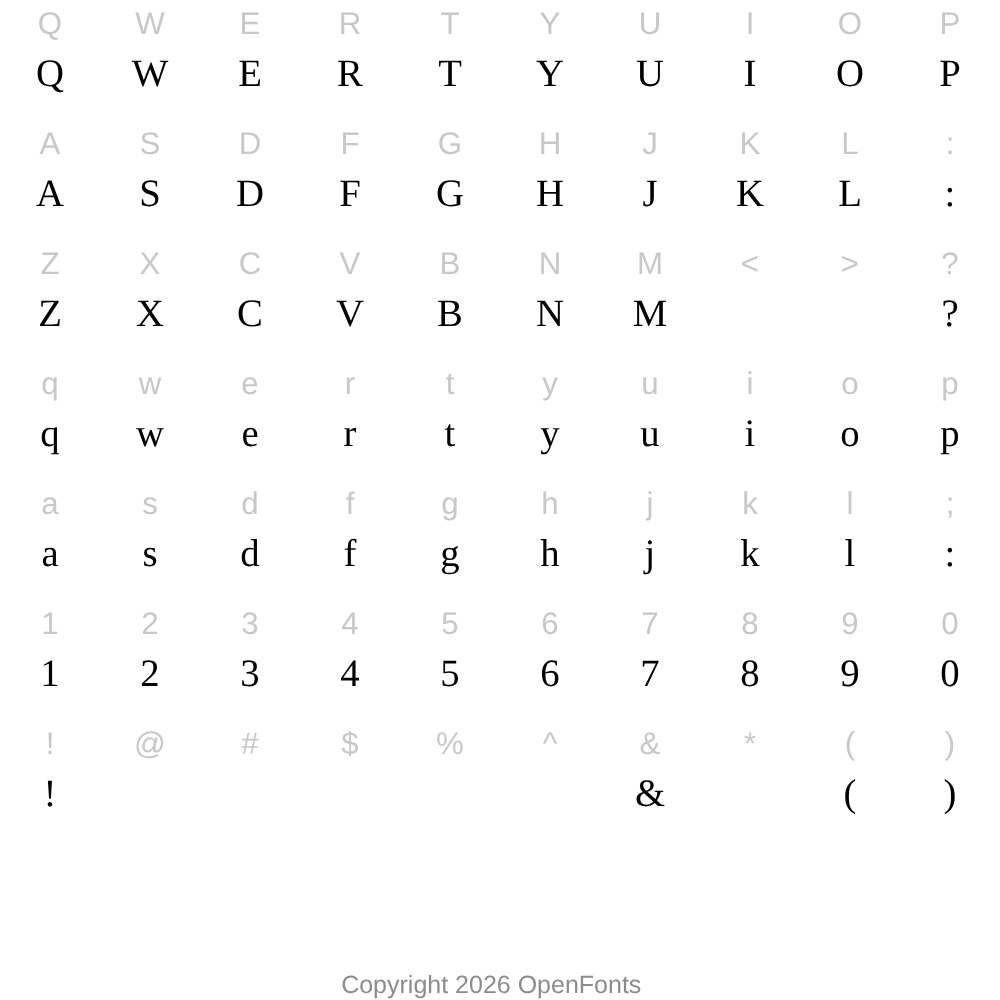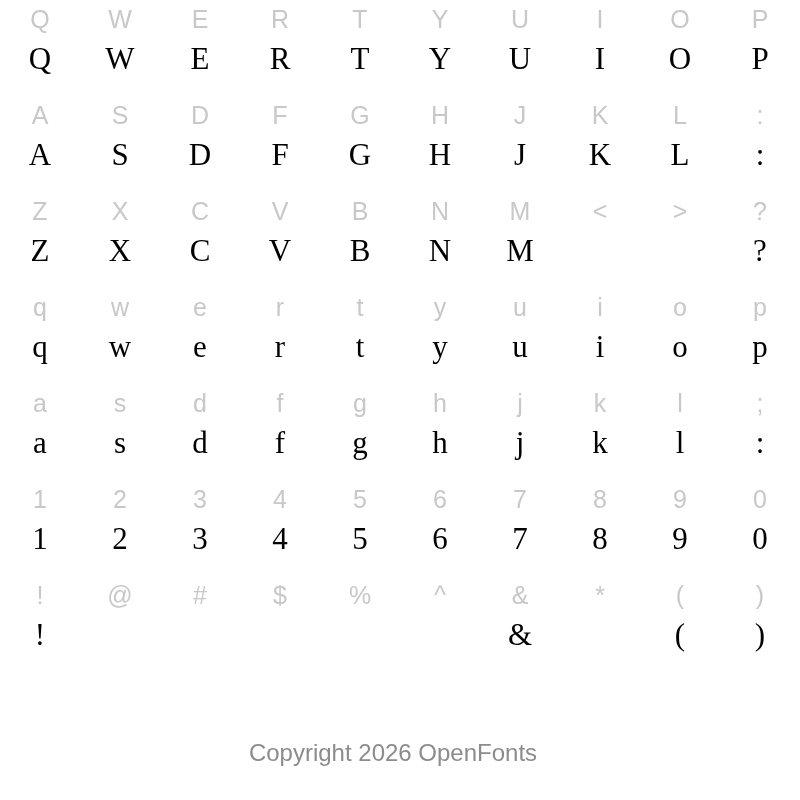--- a/index.html
+++ b/index.html
@@ -53,27 +53,27 @@
     text-align: center;
     font-family: "Liberation Serif", serif;
     font-size: 31px;
     color: #000000;
     line-height: 38px;
     user-select: none;
   }
   .footer {
     position: absolute;
     left: 0;
-    top: 739px;
+    top: 777px;
     width: 800px;
     text-align: center;
     padding-right: 14px;
     box-sizing: border-box;
     font-family: "Liberation Sans", sans-serif;
-    font-size: 24px;
+    font-size: 20px;
     color: #8c8c8c;
   }
   .footer-inner {
     display: inline-block;
   }
 </style>
 </head>
 <body>
 
 <div id="sheet">

